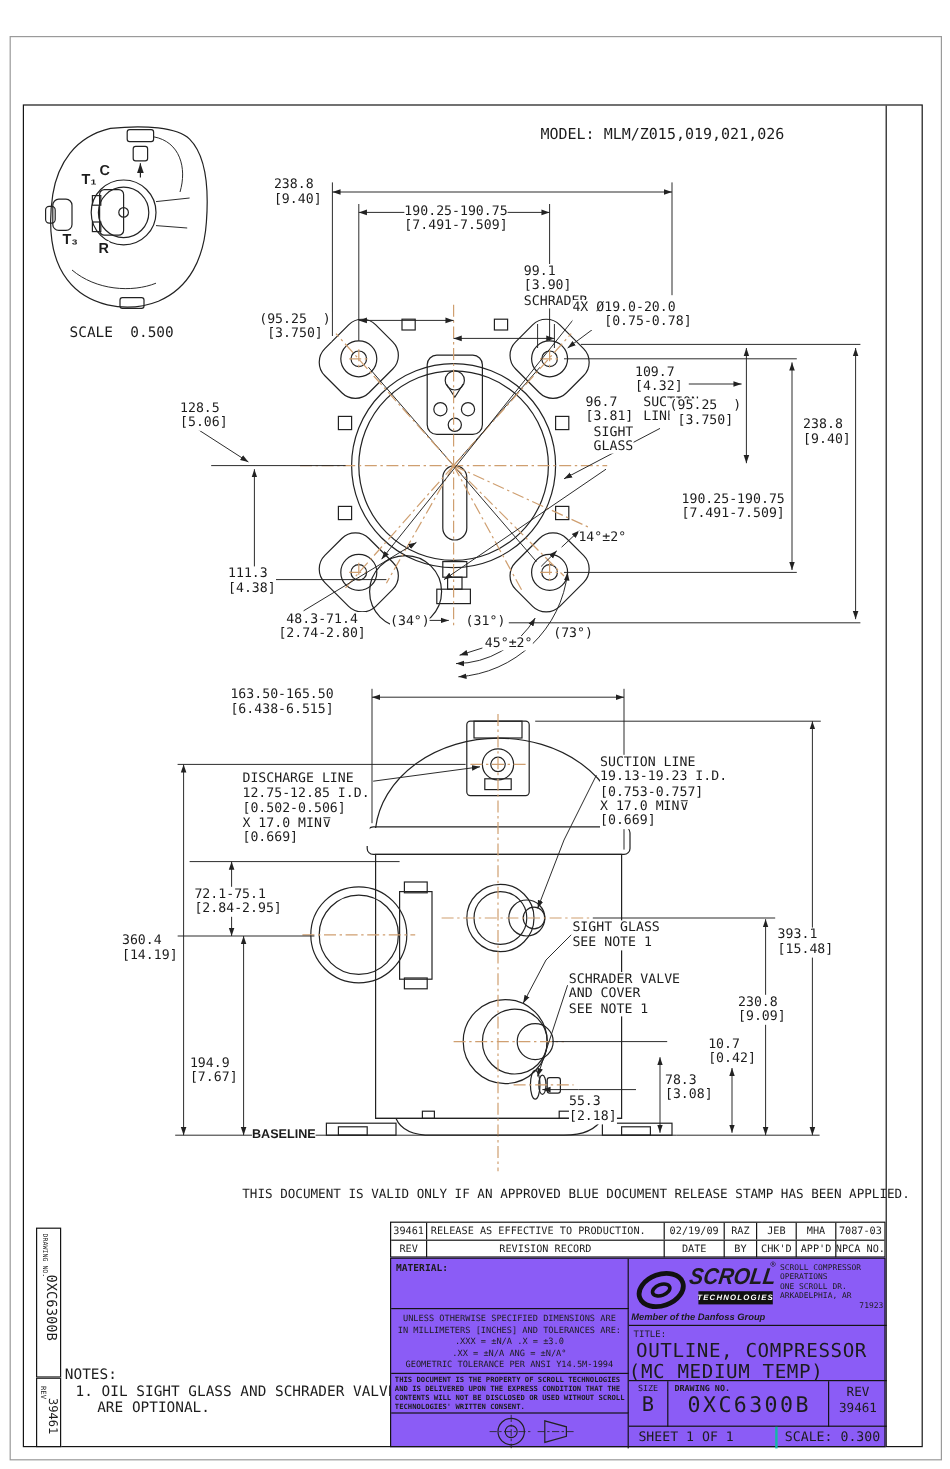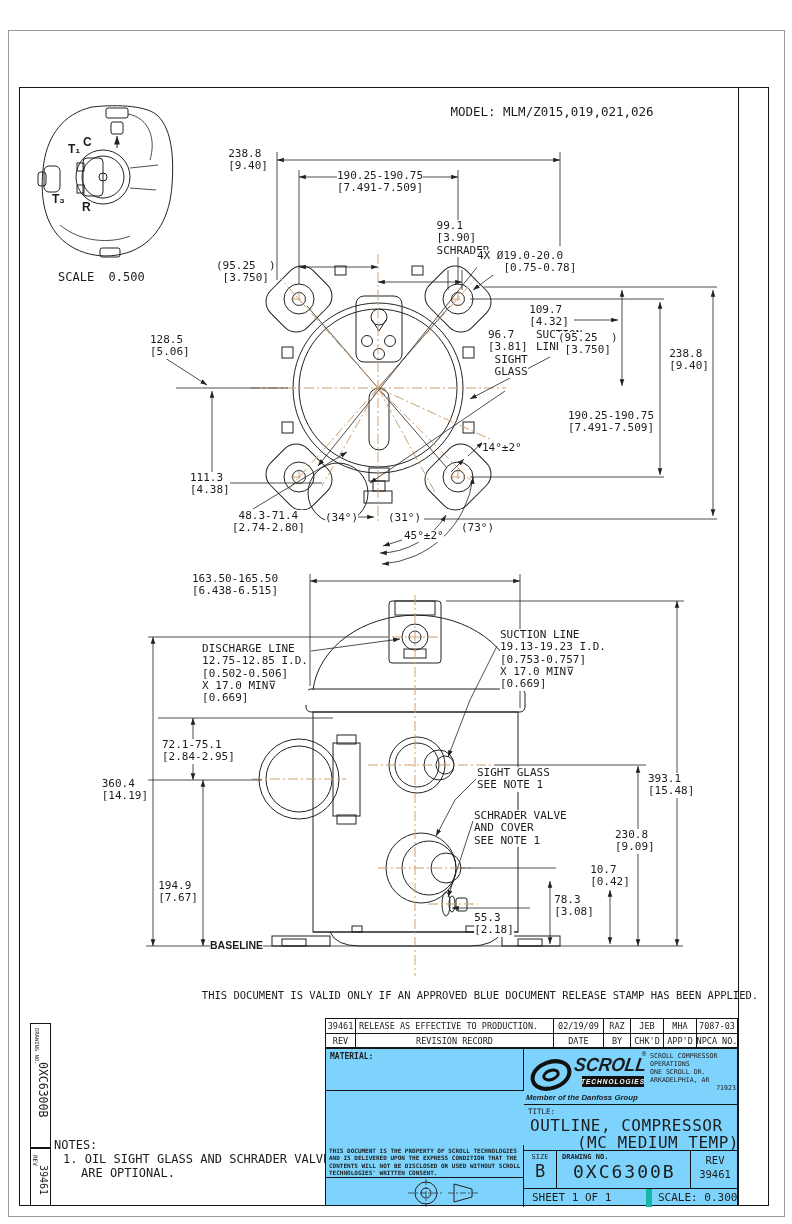--- a/index.html
+++ b/index.html
@@ -320,24 +320,31 @@
     <div class="cell" style="width:30px">REV</div>
     <div class="cell" style="width:198px">REVISION RECORD</div>
     <div class="cell" style="width:50px">DATE</div>
     <div class="cell" style="width:27px">BY</div>
     <div class="cell" style="width:33px">CHK'D</div>
     <div class="cell" style="width:33px">APP'D</div>
     <div class="cell" style="width:40px;border-right:none">NPCA NO.</div>
   </div>
 </div>
 
-<div class="abs bk" style="left:325px;top:1048px;width:413px;height:158px;z-index:5;background:#7dd3fc">
+<div class="abs bk" style="left:325px;top:1048px;width:413px;height:158px;z-index:5;background:#8b5cf6">
 
   <div class="abs" style="left:0;top:0;width:198px;height:42px;border-right:1px solid #151515;border-bottom:1px solid #151515;box-sizing:border-box">
     <div class="abs" style="left:4px;top:3px;font-size:8px;font-weight:bold">MATERIAL:</div>
+  </div>
+  <div class="abs" style="left:0;top:42px;width:198px;height:54px;border-right:1px solid #151515;border-bottom:1px solid #151515;box-sizing:border-box;text-align:center;font-size:7.2px;line-height:9.5px;padding-top:3px">
+    <div>UNLESS OTHERWISE SPECIFIED DIMENSIONS ARE</div>
+    <div>IN MILLIMETERS [INCHES] AND TOLERANCES ARE:</div>
+    <div>.XXX = ±N/A  .X = ±3.0</div>
+    <div>.XX = ±N/A  ANG = ±N/A°</div>
+    <div>GEOMETRIC TOLERANCE PER ANSI Y14.5M-1994</div>
   </div>
   <div class="abs" style="left:0;top:96px;width:198px;height:33px;border-right:1px solid #151515;border-bottom:1px solid #151515;box-sizing:border-box;font-size:6px;line-height:7.3px;padding:2px 0 0 3px;font-weight:bold">
     <div>THIS DOCUMENT IS THE PROPERTY OF SCROLL TECHNOLOGIES</div>
     <div>AND IS DELIVERED UPON THE EXPRESS CONDITION THAT THE</div>
     <div>CONTENTS WILL NOT BE DISCLOSED OR USED WITHOUT SCROLL</div>
     <div>TECHNOLOGIES' WRITTEN CONSENT.</div>
   </div>
   <div class="abs" style="left:0;top:129px;width:198px;height:29px;border-right:1px solid #151515;box-sizing:border-box">
     <svg width="198" height="29" viewBox="0 0 198 29" style="position:absolute;left:0;top:0">
       <g stroke="#222" fill="none" stroke-width="1">
@@ -368,39 +375,39 @@
       <div>SCROLL COMPRESSOR</div>
       <div>OPERATIONS</div>
       <div>ONE SCROLL DR.</div>
       <div>ARKADELPHIA, AR</div>
       <div style="text-align:right">71923</div>
     </div>
   </div>
   <div class="abs" style="left:198px;top:56px;width:215px;height:46px;border-bottom:1px solid #151515;box-sizing:border-box">
     <div class="abs" style="left:4px;top:2px;font-size:7.5px">TITLE:</div>
     <div class="abs" style="left:6px;top:11px;font-size:16px;letter-spacing:0.5px">OUTLINE, COMPRESSOR</div>
-    <div class="abs" style="left:0;top:28px;width:215px;text-align:right;font-size:16px;letter-spacing:0.5px">(MC MEDIUM TEMP)</div>
+    <div class="abs" style="left:0;top:28px;width:215px;text-align:left;font-size:16px;letter-spacing:0.5px">(MC MEDIUM TEMP)</div>
   </div>
   <div class="abs" style="left:198px;top:102px;width:215px;height:38px;border-bottom:1px solid #151515;box-sizing:border-box">
     <div class="abs" style="left:0;top:0;width:33px;height:38px;border-right:1px solid #151515;box-sizing:border-box;text-align:center">
       <div style="font-size:7px;margin-top:2px">SIZE</div>
       <div style="font-size:17px">B</div>
     </div>
     <div class="abs" style="left:33px;top:0;width:134px;height:38px;border-right:1px solid #151515;box-sizing:border-box">
       <div style="font-size:7px;font-weight:bold;margin:2px 0 0 5px">DRAWING NO.</div>
       <div style="font-size:18px;letter-spacing:2px;margin-left:16px">0XC6300B</div>
     </div>
     <div class="abs" style="left:167px;top:0;width:48px;height:38px;text-align:center">
       <div style="font-size:10.5px;margin-top:3px">REV</div>
       <div style="font-size:10.5px;margin-top:2px">39461</div>
     </div>
   </div>
   <div class="abs" style="left:198px;top:140px;width:215px;height:18px;box-sizing:border-box">
     <div class="abs" style="left:8px;top:2px;font-size:11px">SHEET 1 OF 1</div>
-    <div class="abs" style="left:122px;top:0;width:93px;height:18px;border-left:6px solid #14b8a6;box-sizing:border-box">
+    <div class="abs" style="left:122px;top:0;width:93px;height:18px;border-left:2px solid #14b8a6;box-sizing:border-box">
       <div style="margin:2px 0 0 6px;font-size:11px">SCALE: 0.300</div>
     </div>
   </div>
 </div>
 
 <div class="abs bk" style="left:30px;top:1023px;width:21px;height:125px;z-index:5;background:#fff">
   <span class="vtext" style="left:9px;top:4px;font-size:5.5px">DRAWING NO.</span>
   <span class="vtext" style="left:19px;top:38px;font-size:11.5px">0XC6300B</span>
 </div>
 <div class="abs bk" style="left:30px;top:1148px;width:21px;height:58px;z-index:5;background:#fff">

